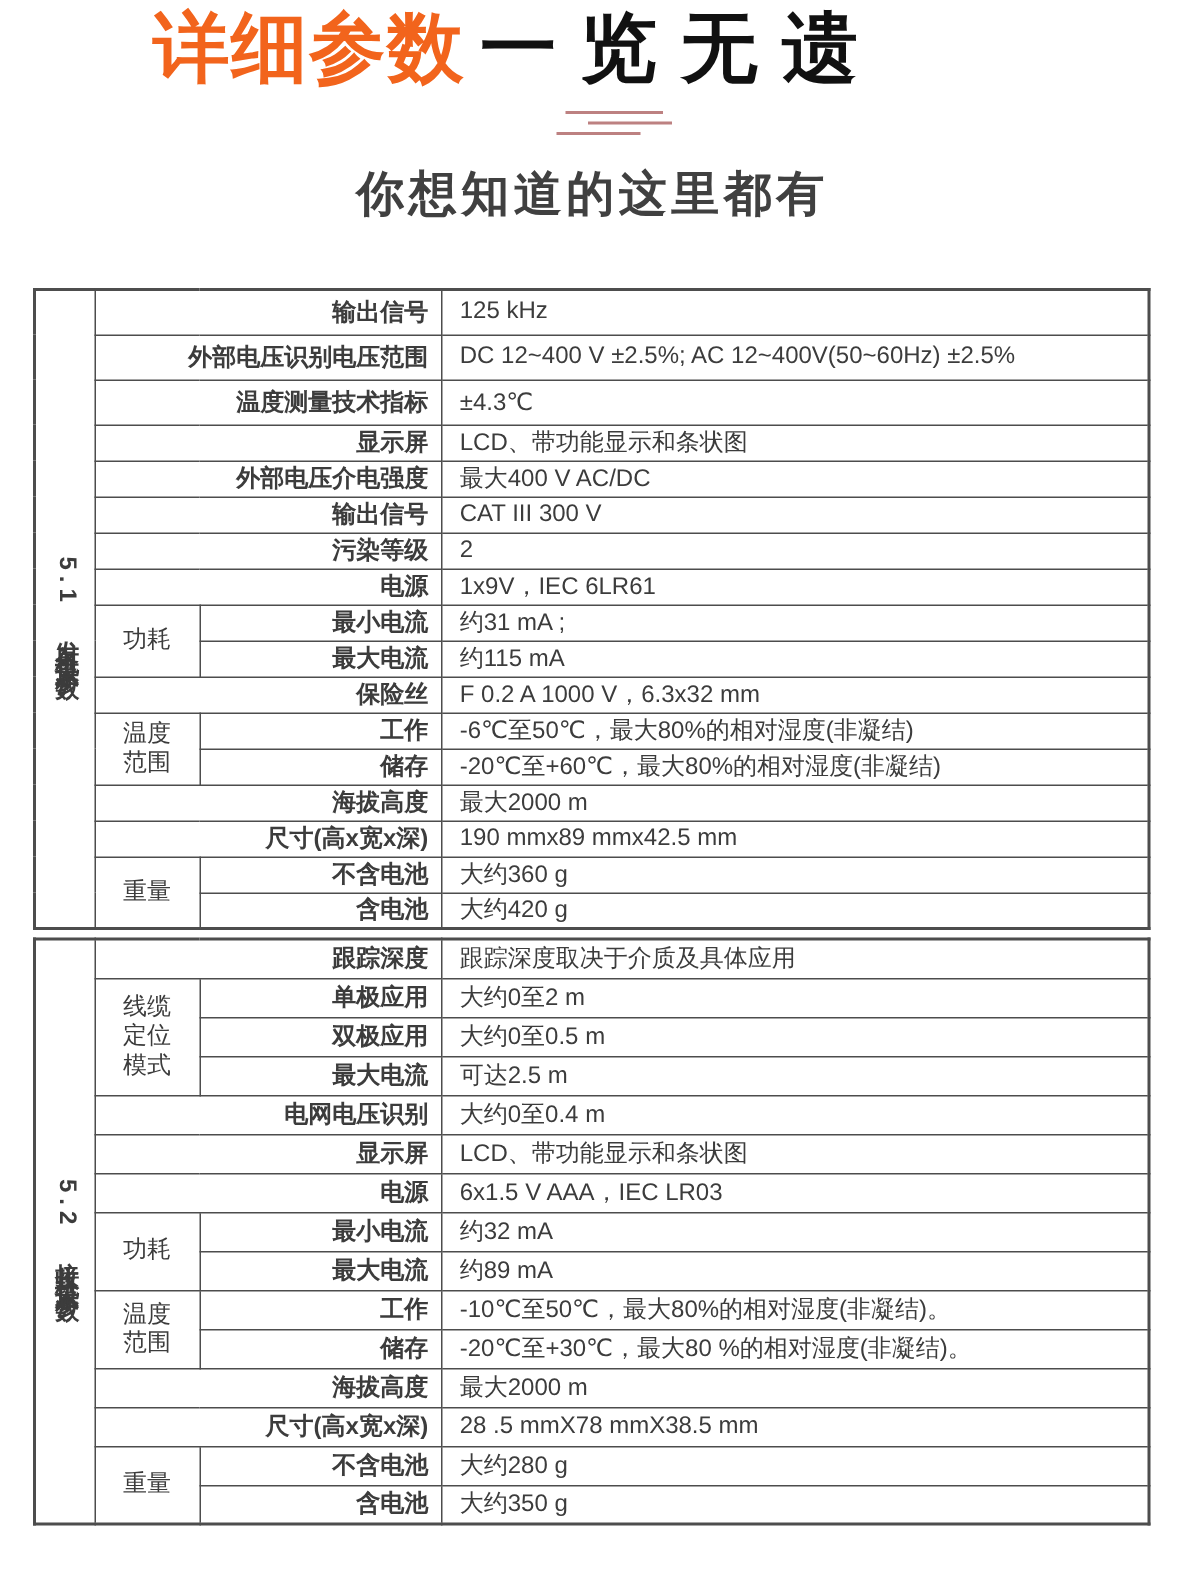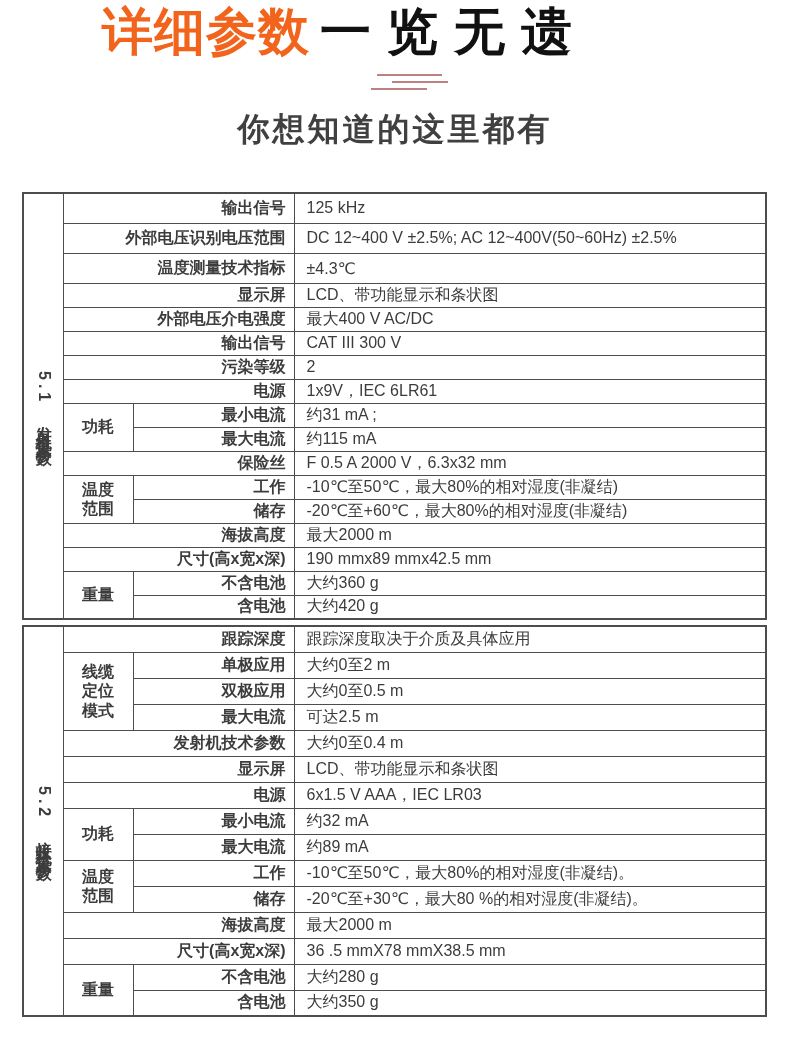--- a/index.html
+++ b/index.html
@@ -89,21 +89,21 @@
     vertical-align: middle;
     font-size: 22px;
     font-weight: 700;
     color: #2e2e2e;
     letter-spacing: 4px;
     padding: 6px 0;
   }
   td.group-cell {
     text-align: center;
     vertical-align: middle;
-    font-weight: 700;
+    font-weight: 400;
     color: #333333;
     line-height: 1.2;
     white-space: normal;
   }
   td.label-cell {
     text-align: right;
     padding-right: 8px;
     font-weight: 700;
     color: #333333;
     padding-left: 19px;
@@ -175,26 +175,26 @@
           <td class="group-cell" rowspan="2">功耗</td>
           <td class="label-cell">最小电流</td>
           <td class="value-cell">约31 mA ;</td>
         </tr>
         <tr>
           <td class="label-cell">最大电流</td>
           <td class="value-cell">约115 mA</td>
         </tr>
         <tr>
           <td class="label-cell" colspan="2">保险丝</td>
-          <td class="value-cell">F 0.5 A 2000 V，6.3x32 mm</td>
+          <td class="value-cell">F 0.2 A 1000 V，6.3x32 mm</td>
         </tr>
         <tr>
           <td class="group-cell" rowspan="2">温度<br>范围</td>
           <td class="label-cell">工作</td>
-          <td class="value-cell">-10℃至50℃，最大80%的相对湿度(非凝结)</td>
+          <td class="value-cell">-6℃至50℃，最大80%的相对湿度(非凝结)</td>
         </tr>
         <tr>
           <td class="label-cell">储存</td>
           <td class="value-cell">-20℃至+60℃，最大80%的相对湿度(非凝结)</td>
         </tr>
         <tr>
           <td class="label-cell" colspan="2">海拔高度</td>
           <td class="value-cell">最大2000 m</td>
         </tr>
         <tr>
@@ -233,21 +233,21 @@
         </tr>
         <tr>
           <td class="label-cell">双极应用</td>
           <td class="value-cell">大约0至0.5 m</td>
         </tr>
         <tr>
           <td class="label-cell">最大电流</td>
           <td class="value-cell">可达2.5 m</td>
         </tr>
         <tr>
-          <td class="label-cell" colspan="2">发射机技术参数</td>
+          <td class="label-cell" colspan="2">电网电压识别</td>
           <td class="value-cell">大约0至0.4 m</td>
         </tr>
         <tr>
           <td class="label-cell" colspan="2">显示屏</td>
           <td class="value-cell">LCD、带功能显示和条状图</td>
         </tr>
         <tr>
           <td class="label-cell" colspan="2">电源</td>
           <td class="value-cell">6x1.5 V AAA，IEC LR03</td>
         </tr>
@@ -268,21 +268,21 @@
         <tr>
           <td class="label-cell">储存</td>
           <td class="value-cell">-20℃至+30℃，最大80 %的相对湿度(非凝结)。</td>
         </tr>
         <tr>
           <td class="label-cell" colspan="2">海拔高度</td>
           <td class="value-cell">最大2000 m</td>
         </tr>
         <tr>
           <td class="label-cell" colspan="2">尺寸(高x宽x深)</td>
-          <td class="value-cell">36 .5 mmX78 mmX38.5 mm</td>
+          <td class="value-cell">28 .5 mmX78 mmX38.5 mm</td>
         </tr>
         <tr>
           <td class="group-cell" rowspan="2">重量</td>
           <td class="label-cell">不含电池</td>
           <td class="value-cell">大约280 g</td>
         </tr>
         <tr>
           <td class="label-cell">含电池</td>
           <td class="value-cell">大约350 g</td>
         </tr>

